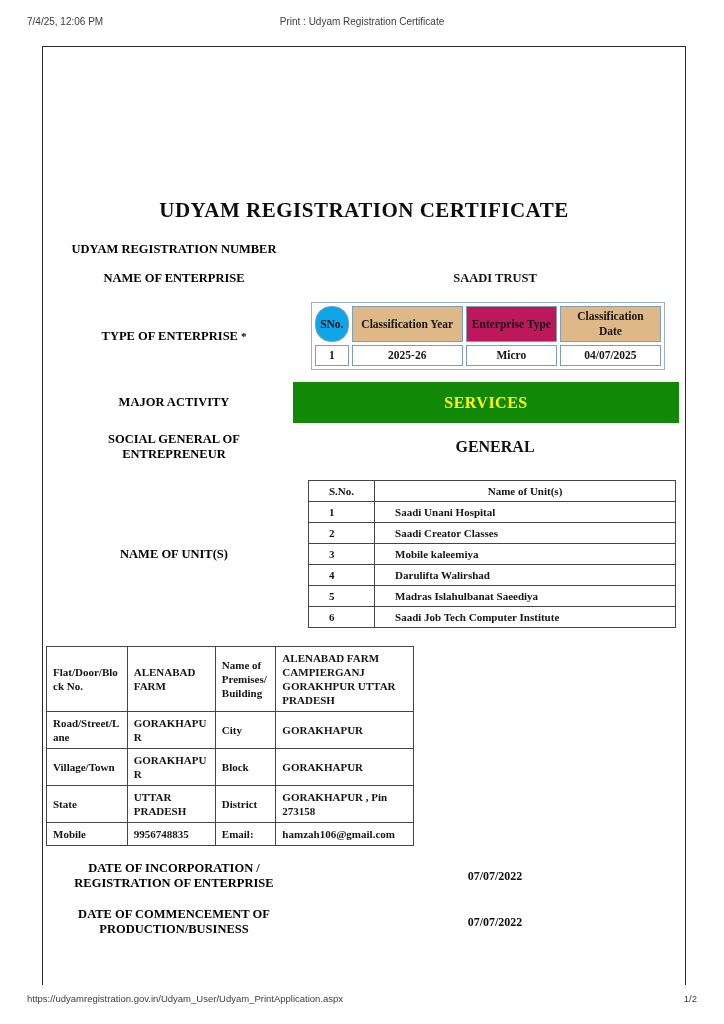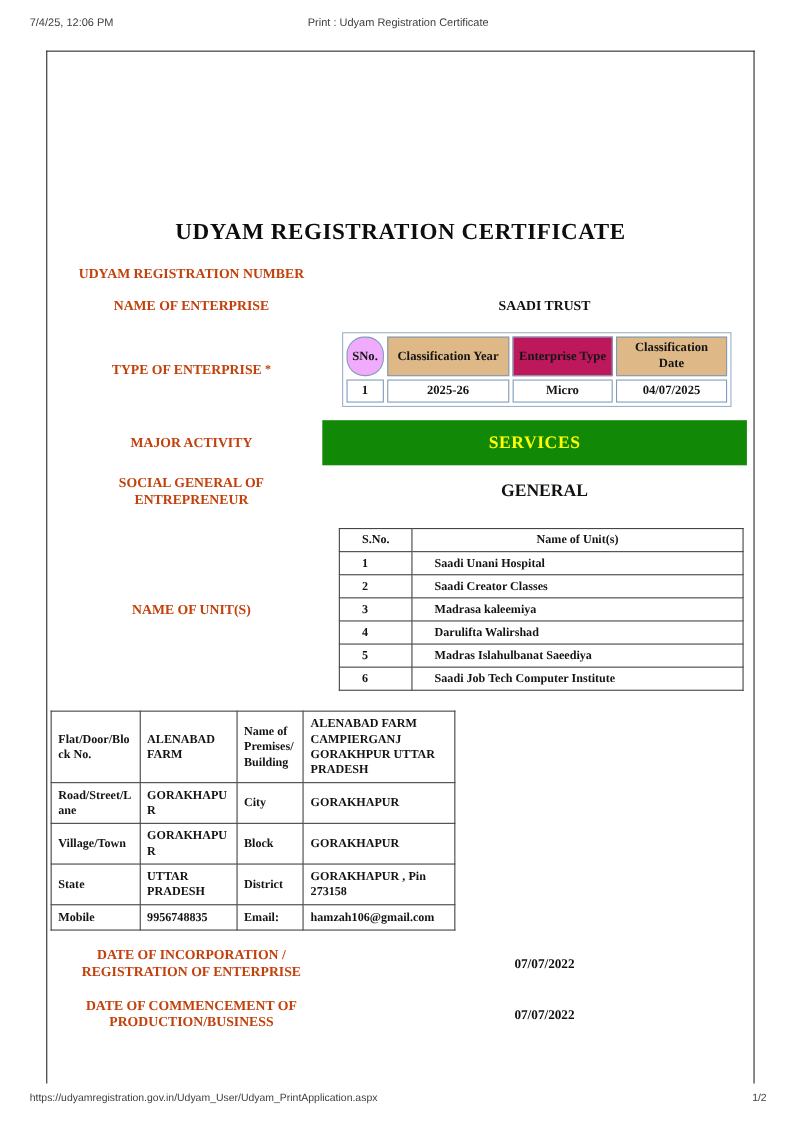--- a/index.html
+++ b/index.html
@@ -57,21 +57,21 @@
   }
 
   
   .row { display: flex; align-items: center; }
   .row .label-col {
     width: 262px;
     display: flex; justify-content: center; align-items: center;
     text-align: center;
     font-size: 12.5px;
     line-height: 15px;
-    color: #c2410c;
+    color: #000000;
     flex-shrink: 0;
   }
   .row .value-col {
     flex: 1;
     display: flex; justify-content: center; align-items: center;
     text-align: center;
   }
   .row .value-col.left { justify-content: flex-start; }
 
   .row-regnum   { margin-top: 19px; }
@@ -185,21 +185,21 @@
     <div class="value-col left">
       <table class="class-table">
         <colgroup>
             <col style="width:10%">
             <col style="width:33%">
             <col style="width:27%">
             <col style="width:30%">
           </colgroup>
         <thead>
           <tr>
-            <th style="background: #f0abfc; border-radius: 16px;">SNo.</th>
+            <th style="background: #0ea5e9; border-radius: 16px;">SNo.</th>
             <th style="background: rgb(222, 184, 135);">Classification Year</th>
             <th style="background: #be185d;">Enterprise Type</th>
             <th style="background: rgb(222, 184, 135);">Classification Date</th>
           </tr>
         </thead>
         <tbody>
           <tr>
             <td>1</td>
             <td>2025-26</td>
             <td>Micro</td>
@@ -238,21 +238,21 @@
           <tr>
             <td class="sno">1</td>
             <td>Saadi Unani Hospital</td>
           </tr>
           <tr>
             <td class="sno">2</td>
             <td>Saadi Creator Classes</td>
           </tr>
           <tr>
             <td class="sno">3</td>
-            <td>Madrasa kaleemiya</td>
+            <td>Mobile kaleemiya</td>
           </tr>
           <tr>
             <td class="sno">4</td>
             <td>Darulifta Walirshad</td>
           </tr>
           <tr>
             <td class="sno">5</td>
             <td>Madras Islahulbanat Saeediya</td>
           </tr>
           <tr>

